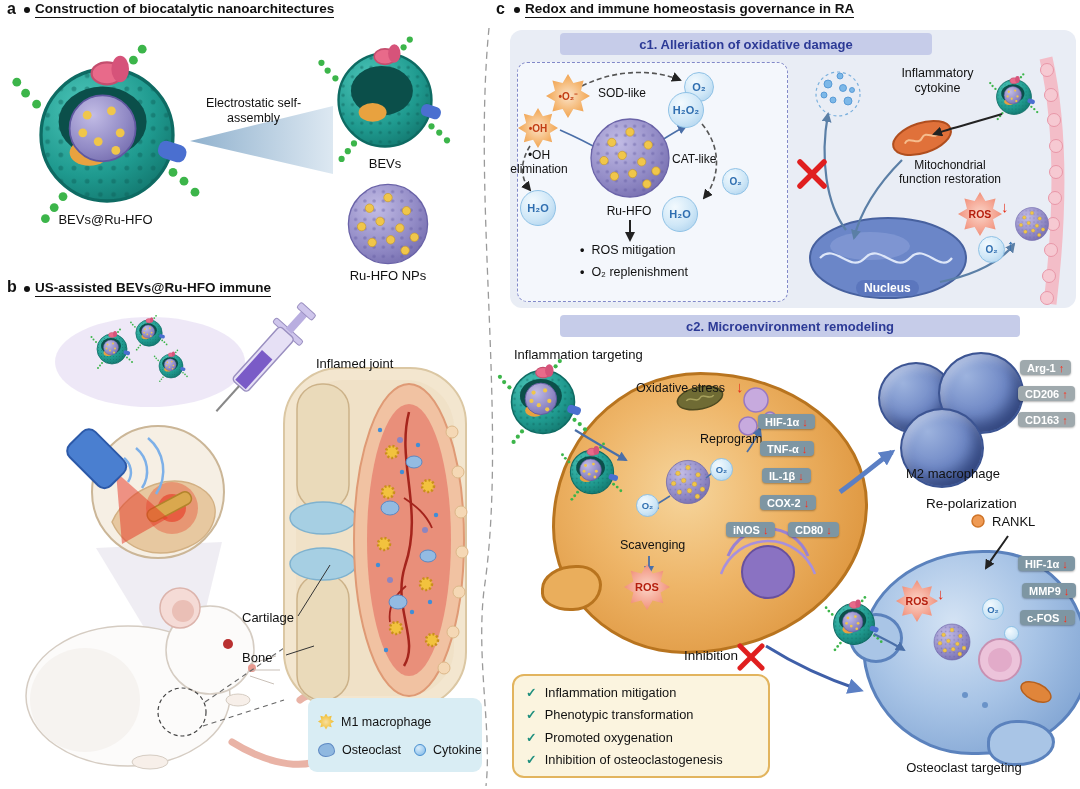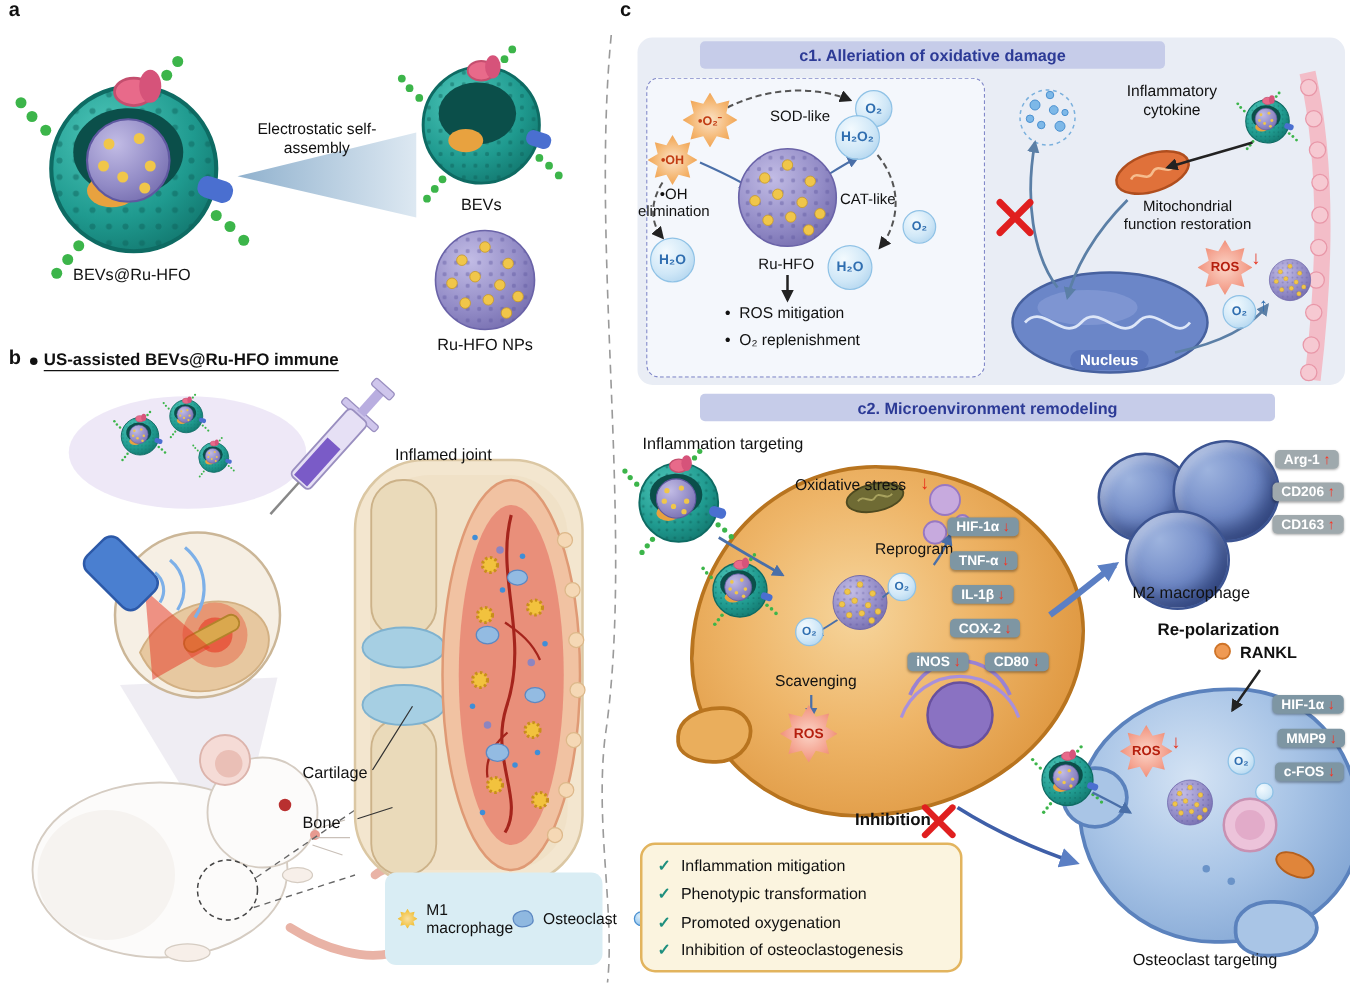--- a/index.html
+++ b/index.html
@@ -7,21 +7,21 @@
   .canvas{position:relative;width:1080px;height:789px;background:#fff;overflow:hidden;
           font-family:"Liberation Sans",sans-serif;color:#111}
   
   .plabel{position:absolute;font-weight:bold;font-size:16px;z-index:5}
   .ptitle{position:absolute;display:flex;align-items:center;gap:5px;font-weight:bold;font-size:13.5px;z-index:5;white-space:nowrap}
   .ptitle .txt{border-bottom:1.6px solid #111;padding-bottom:1px}
   .dot{width:6px;height:6px;border-radius:50%;background:#111;flex:0 0 auto}
   
   .t{position:absolute;font-size:12.5px;line-height:1.18;z-index:5}
   .c{text-align:center}
-  .b{font-weight:bold}
+  .b{font-weight:normal}
   .s12{font-size:12px}
   .s13{font-size:13px}
   .s135{font-size:13.5px}
   
   .c1box{position:absolute;left:510px;top:30px;width:566px;height:278px;background:#e9edf5;border-radius:12px;z-index:0}
   .dashedbox{position:absolute;left:517px;top:62px;width:271px;height:240px;border:1.6px dashed #8289c9;border-radius:10px;background:#f4f7fc;z-index:1}
   .subheader{position:absolute;background:#c6cce9;color:#2c3a96;font-weight:bold;font-size:13px;
              display:flex;align-items:center;justify-content:center;border-radius:4px;z-index:5}
   
   .m1cell{position:absolute;left:552px;top:372px;width:316px;height:282px;z-index:1;
@@ -59,21 +59,21 @@
   .barrow{position:absolute;color:#2f6eb0;font-weight:bold;font-size:15px;z-index:5}
   
   .row{position:absolute;display:flex;align-items:flex-start;gap:7px;font-size:12.5px;z-index:5}
   .row .bl{font-weight:bold}
   .checkbox{position:absolute;left:512px;top:674px;width:258px;height:104px;background:#fbf4df;
      border:2px solid #e2b45e;border-radius:12px;z-index:3;padding:9px 12px;display:flex;flex-direction:column;justify-content:space-between}
   .checkrow{display:flex;gap:8px;font-size:12.8px;align-items:baseline}
   .checkrow .ck{color:#1e8f7e;font-weight:bold}
   
   .legend{position:absolute;left:308px;top:698px;width:174px;height:74px;background:#d9edf4;border-radius:9px;z-index:3;
-     padding:9px 10px;display:flex;justify-content:space-around;font-size:12.5px}
+     padding:9px 10px;display:flex;flex-direction:column;justify-content:space-around;font-size:12.5px}
   .lrow{display:flex;align-items:center;gap:7px}
   .licon{flex:0 0 auto;display:inline-block}
   .m1i{width:16px;height:16px;background:radial-gradient(circle,#f8dfa0,#f2c23e 60%,#d89a1e);
      clip-path:polygon(100% 50%,79.6% 62.2%,85.4% 85.4%,62.2% 79.6%,50% 100%,37.8% 79.6%,14.6% 85.4%,20.4% 62.2%,0% 50%,20.4% 37.8%,14.6% 14.6%,37.8% 20.4%,50% 0%,62.2% 20.4%,85.4% 14.6%,79.6% 37.8%)}
   .oci{width:17px;height:14px;background:#8fb8e0;border:1.5px solid #5d88c2;border-radius:60% 40% 55% 45%/50% 60% 40% 50%}
   .cyi{width:12px;height:12px;border-radius:50%;border:1.5px solid #4a90d0;background:radial-gradient(circle at 35% 30%,#d8ecfa,#7db8e8)}
   
   .pill{position:absolute;z-index:5;background:#5b76bd;color:#fff;font-weight:bold;font-size:12px;
      border-radius:9px;padding:1px 8px}
   svg.overlay{position:absolute;left:0;top:0;z-index:2;pointer-events:none}
@@ -396,20 +396,24 @@
         <circle cx="965" cy="695" r="3" fill="#6a93c8"></circle>
           <circle cx="985" cy="705" r="3" fill="#6a93c8"></circle>
       </g>
       <use href="#np" transform="translate(952,642) scale(0.6)"></use>
       <use href="#bevnp" transform="translate(854,624) scale(0.68)"></use>
       <path d="M874,634 C886,640 896,645 904,650" fill="none" stroke="#4a6fa8" stroke-width="2" marker-end="url(#mB)"></path>
     </g>
   </svg>
 
   <div class="plabel" style="left:7px;top:0px">a</div>
+  <div class="ptitle" style="left:24px;top:1px">
+    <span class="dot"></span>
+    <span class="txt">Construction of biocatalytic nanoarchitectures</span>
+  </div>
   <div class="t c s13" style="left:38px;top:212px;width:135px">BEVs@Ru-HFO</div>
   <div class="t c" style="left:196px;top:96px;width:115px">Electrostatic self-assembly</div>
   <div class="t c s13" style="left:355px;top:156px;width:60px">BEVs</div>
   <div class="t c s13" style="left:338px;top:268px;width:100px">Ru-HFO NPs</div>
 
   <div class="plabel" style="left:7px;top:278px">b</div>
   <div class="ptitle" style="left:24px;top:280px">
     <span class="dot"></span>
     <span class="txt">US-assisted BEVs@Ru-HFO immune</span>
   </div>
@@ -423,25 +427,29 @@
     </div>
     <div class="lrow">
       <span class="licon oci"></span>
       <span>Osteoclast</span>
       <span class="licon cyi" style="margin-left:6px"></span>
       <span>Cytokine</span>
     </div>
   </div>
 
   <div class="plabel" style="left:496px;top:0px">c</div>
+  <div class="ptitle" style="left:514px;top:1px">
+    <span class="dot"></span>
+    <span class="txt">Redox and immune homeostasis governance in RA</span>
+  </div>
   <div class="subheader" style="left:560px;top:33px;width:372px;height:22px">c1. Alleriation of oxidative damage</div>
   <div class="subheader" style="left:560px;top:315px;width:460px;height:22px">c2. Microenvironment remodeling</div>
 
   <div class="burst orange" style="left:546px;top:74px;width:44px;height:44px;font-size:10px">•O₂⁻</div>
-  <div class="t s12" style="left:616px;top:86px">SOD-like</div>
+  <div class="t s12" style="left:598px;top:86px">SOD-like</div>
   <div class="bubble" style="left:684px;top:72px;width:30px;height:30px;font-size:11px">O₂</div>
   <div class="burst orange" style="left:518px;top:108px;width:40px;height:40px;font-size:10px">•OH</div>
   <div class="bubble" style="left:668px;top:92px;width:36px;height:36px;font-size:11px">H₂O₂</div>
   <div class="t c s12" style="left:506px;top:148px;width:66px">•OH elimination</div>
   <div class="t s12" style="left:672px;top:152px">CAT-like</div>
   <div class="bubble" style="left:520px;top:190px;width:36px;height:36px;font-size:11px">H₂O</div>
   <div class="bubble" style="left:662px;top:196px;width:36px;height:36px;font-size:11px">H₂O</div>
   <div class="bubble" style="left:722px;top:168px;width:27px;height:27px;font-size:10px">O₂</div>
   <div class="t c s12" style="left:598px;top:204px;width:62px">Ru-HFO</div>
   <div class="row" style="left:580px;top:243px">

